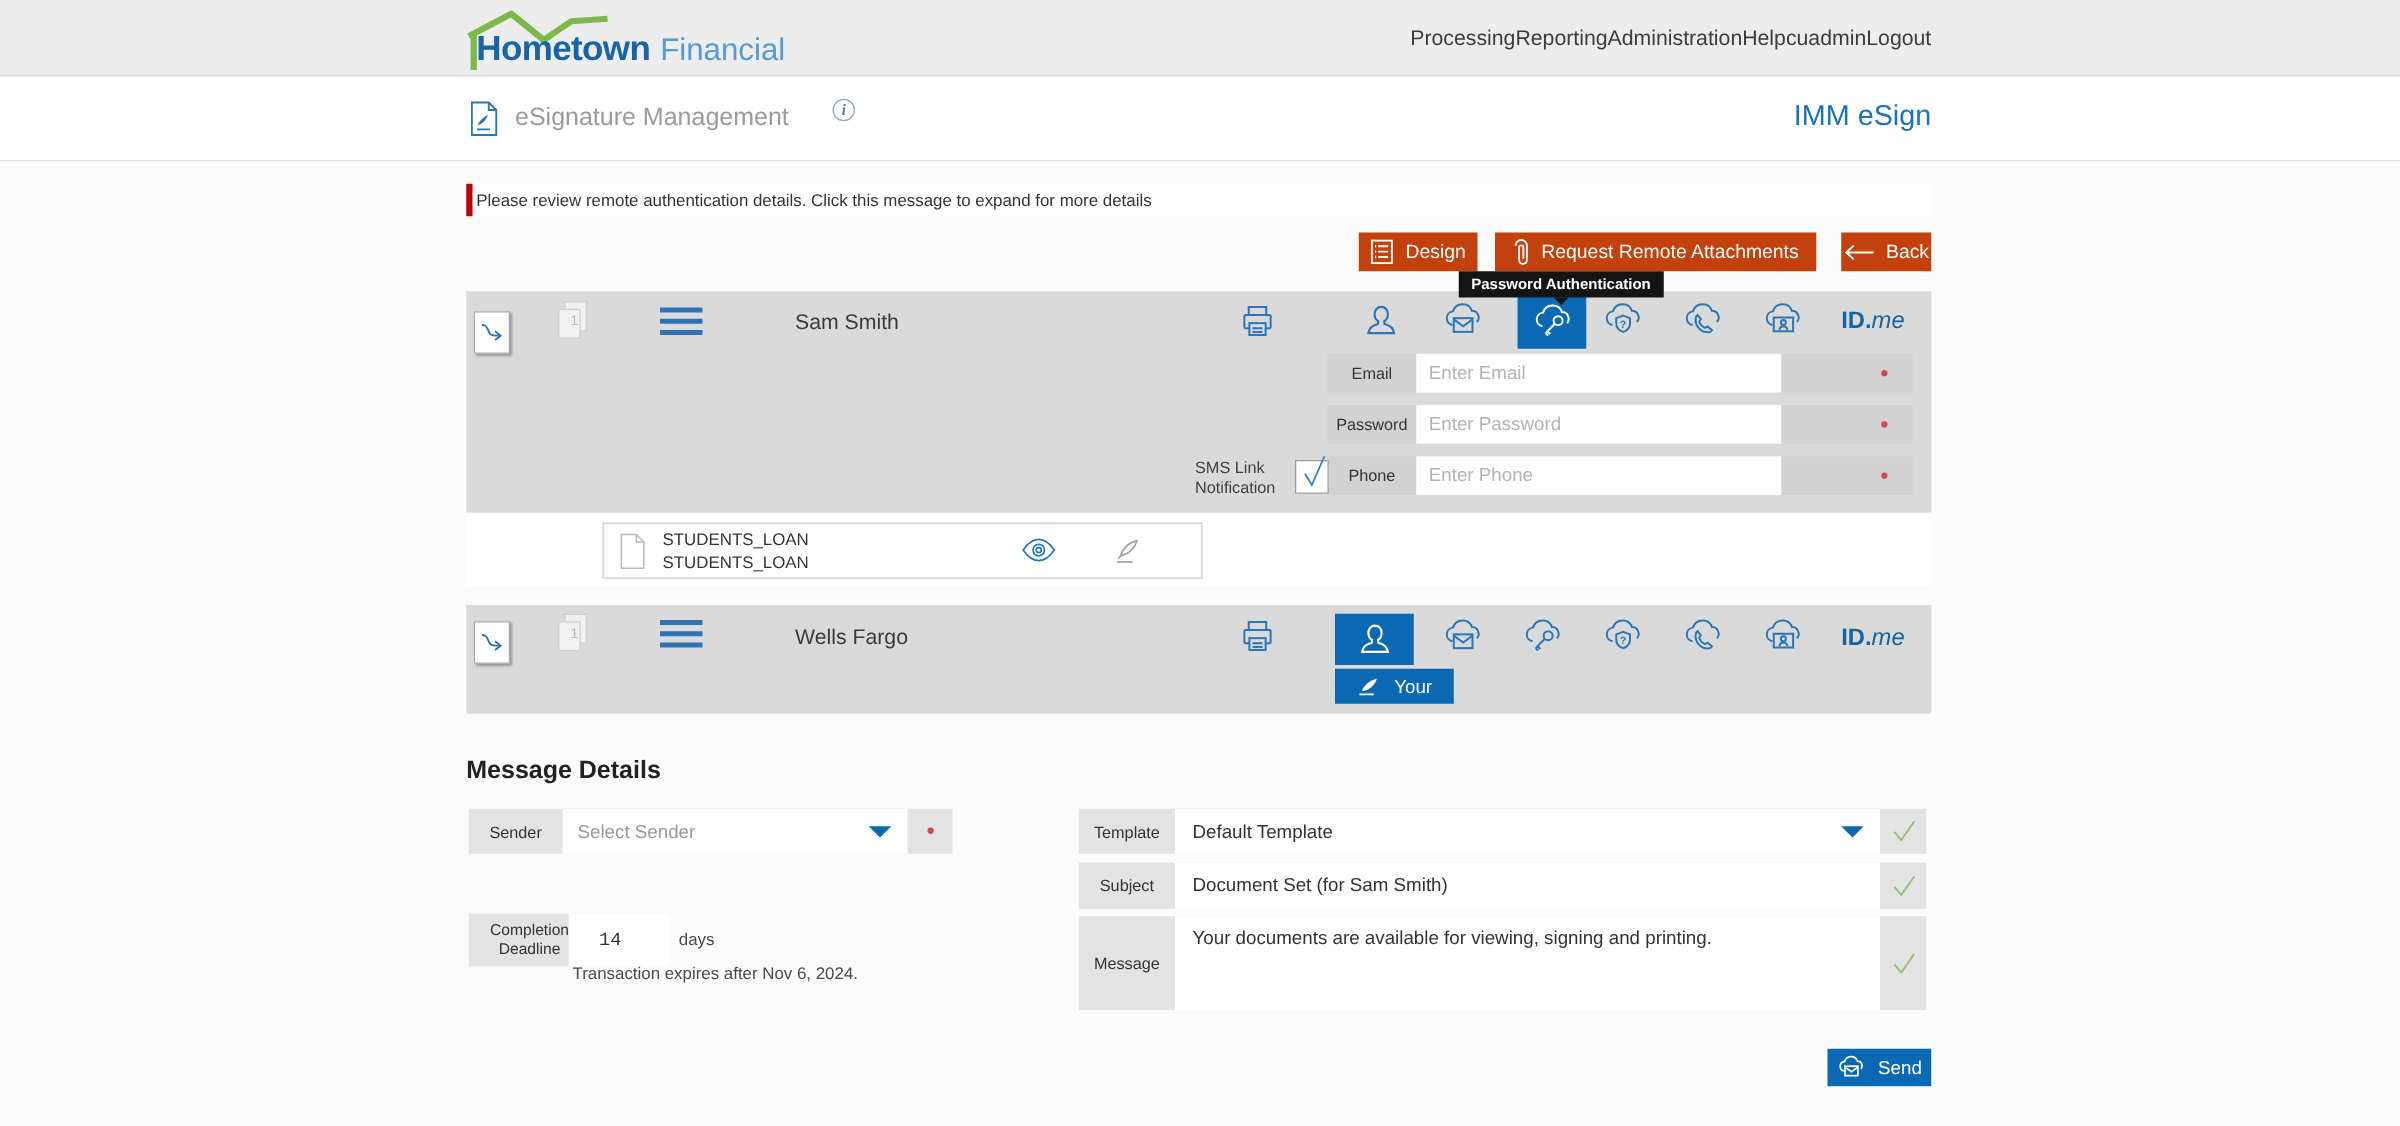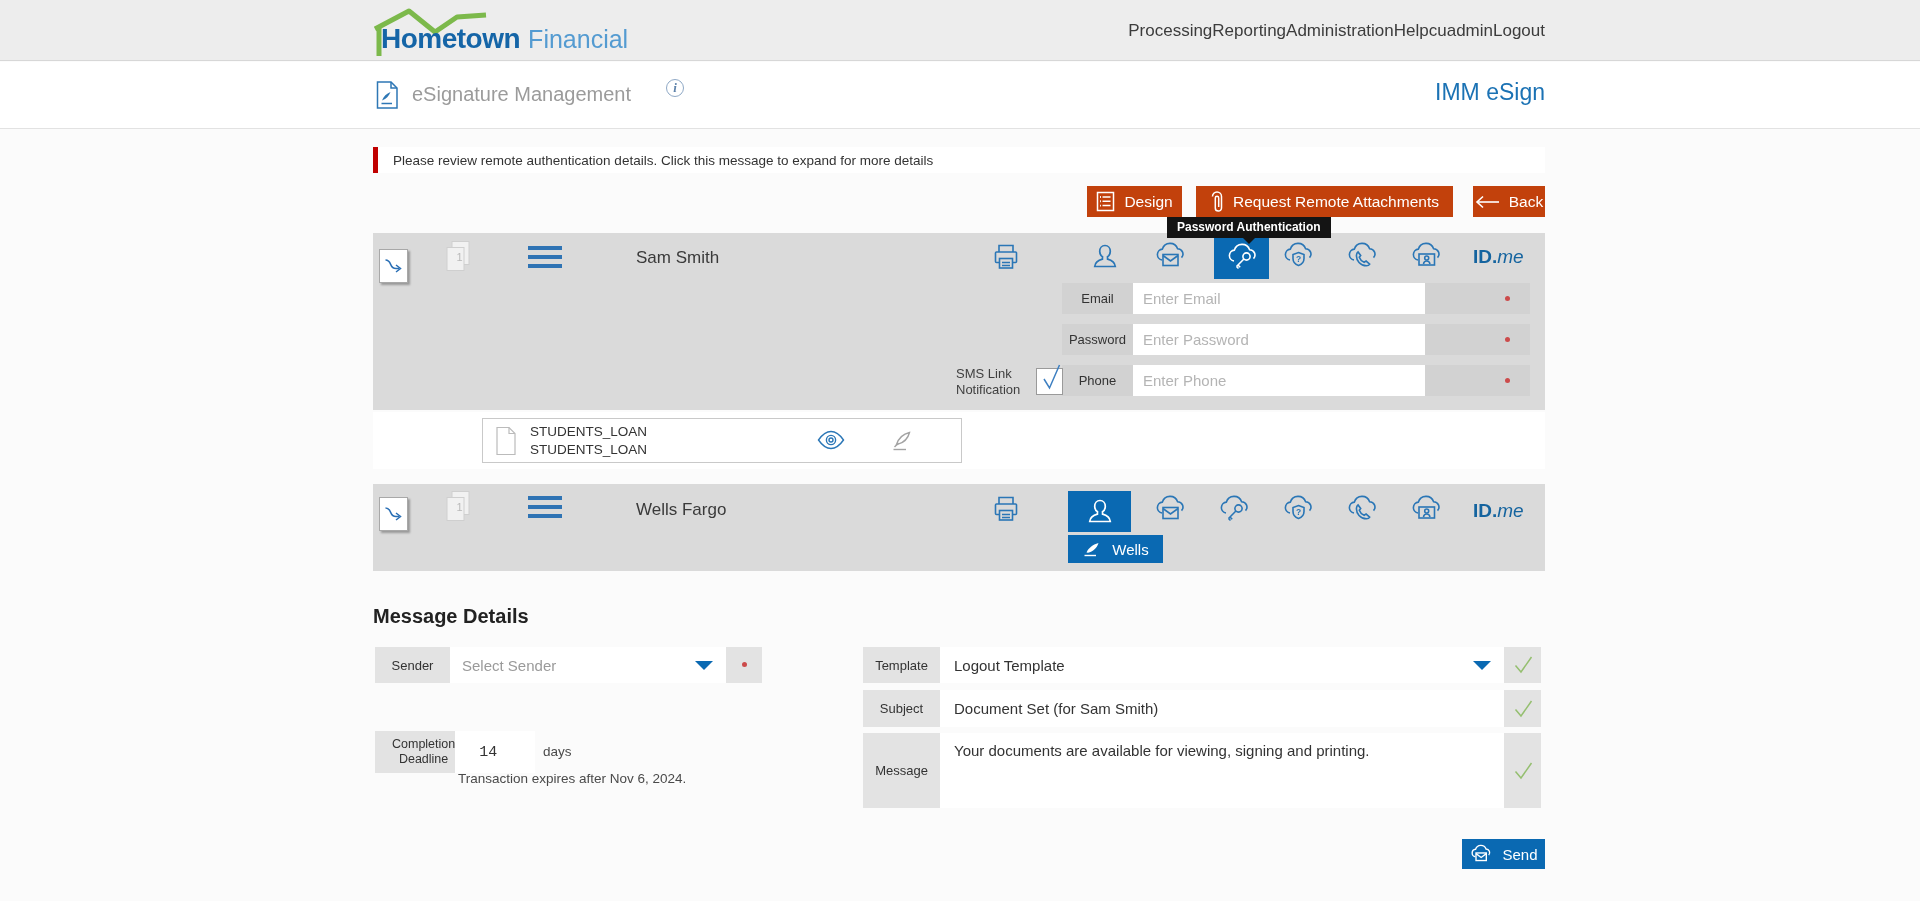--- a/index.html
+++ b/index.html
@@ -18,21 +18,21 @@
   .nav span { font-size:17px; color:#3c3c3c; cursor:pointer; }
 
   
   .pagehead { position:absolute; left:0; top:62px; width:1920px; height:67px; background:#ffffff; border-bottom:1px solid #e2e2e2; }
   .ph-icon { position:absolute; left:373px; top:18px; }
   .ph-title { position:absolute; left:412px; top:21px; font-size:20px; color:#9b9b9b; }
   .ph-info { position:absolute; left:666px; top:17px; width:18px; height:18px; border:1px solid #8fa9c6; border-radius:50%; color:#5f83ab; font-family:"Liberation Serif", serif; font-style:italic; font-weight:bold; font-size:13px; text-align:center; line-height:16px; cursor:pointer; }
   .ph-product { position:absolute; right:375px; top:17px; font-size:23px; color:#1b72b4; }
 
   
-  .alert { position:absolute; left:373px; top:147px; width:1172px; height:26px; background:#ffffff; border-left:5px solid #c00000; display:flex; align-items:center; padding-left:15px; font-size:13.5px; color:#333; cursor:pointer; }
+  .alert { position:absolute; left:373px; top:147px; width:1172px; height:26px; background:#ffffff; border-left:5px solid #c00000; display:flex; align-items:center; padding-left:3px; font-size:13.5px; color:#333; cursor:pointer; }
 
   
   .btn { position:absolute; height:31px; background:#c2410c; color:#fff; display:flex; align-items:center; justify-content:center; gap:9px; font-size:15.5px; cursor:pointer; }
   #btn-design { left:1087px; top:186px; width:95px; }
   #btn-rra    { left:1196px; top:186px; width:257px; }
   #btn-back   { left:1473px; top:186px; width:72px; }
 
   
   .tooltip { position:absolute; left:1167px; top:217px; height:21px; background:#141414; color:#fff; font-size:12px; font-weight:bold; padding:0 10px; line-height:21px; z-index:6; }
   .tooltip:after { content:""; position:absolute; left:50%; margin-left:-6px; top:100%; border:6px solid transparent; border-top:6px solid #141414; border-bottom:none; }
@@ -364,21 +364,21 @@
     </div>
     <div class="idme" style="top:16px;">
       <span class="b">ID.</span><span class="i">me</span>
     </div>
 
     <div id="sign-btn">
       <svg width="22" height="18" viewBox="0 0 22 18">
         <path d="M4.5 12.5 C6.5 8 10.5 4.5 16.5 3 C15 8 11 11.5 6 12.8 z" fill="#fff"></path>
         <path d="M2.5 15.5 H14" stroke="#fff" stroke-width="1.4"></path>
       </svg>
-      <span>Wells</span>
+      <span>Your</span>
     </div>
   </div>
 
   <div class="md-heading">Message Details</div>
 
   <div class="panel" id="sender-panel">
     <div class="panel-label">Sender</div>
     <div class="white-box" id="sender-select">
       <span>Select Sender</span>
       <div class="tri"></div>
@@ -394,21 +394,21 @@
       <div>Deadline</div>
     </div>
     <input id="completion-input" type="text" value="14" style="">
   </div>
   <span class="days-label">days</span>
   <span class="expiry">Transaction expires after Nov 6, 2024.</span>
 
   <div class="panel" id="template-panel">
     <div class="panel-label">Template</div>
     <div class="white-box val-box">
-      <span>Logout Template</span>
+      <span>Default Template</span>
       <div class="tri"></div>
     </div>
     <div class="check-cell">
       <svg width="24" height="22" viewBox="0 0 24 22" fill="none" stroke="#95bf70" stroke-width="1.5">
           <path d="M4.5 11.5 L10 18 L20.5 3"></path>
         </svg>
     </div>
   </div>
 
   <div class="panel" id="subject-panel">

